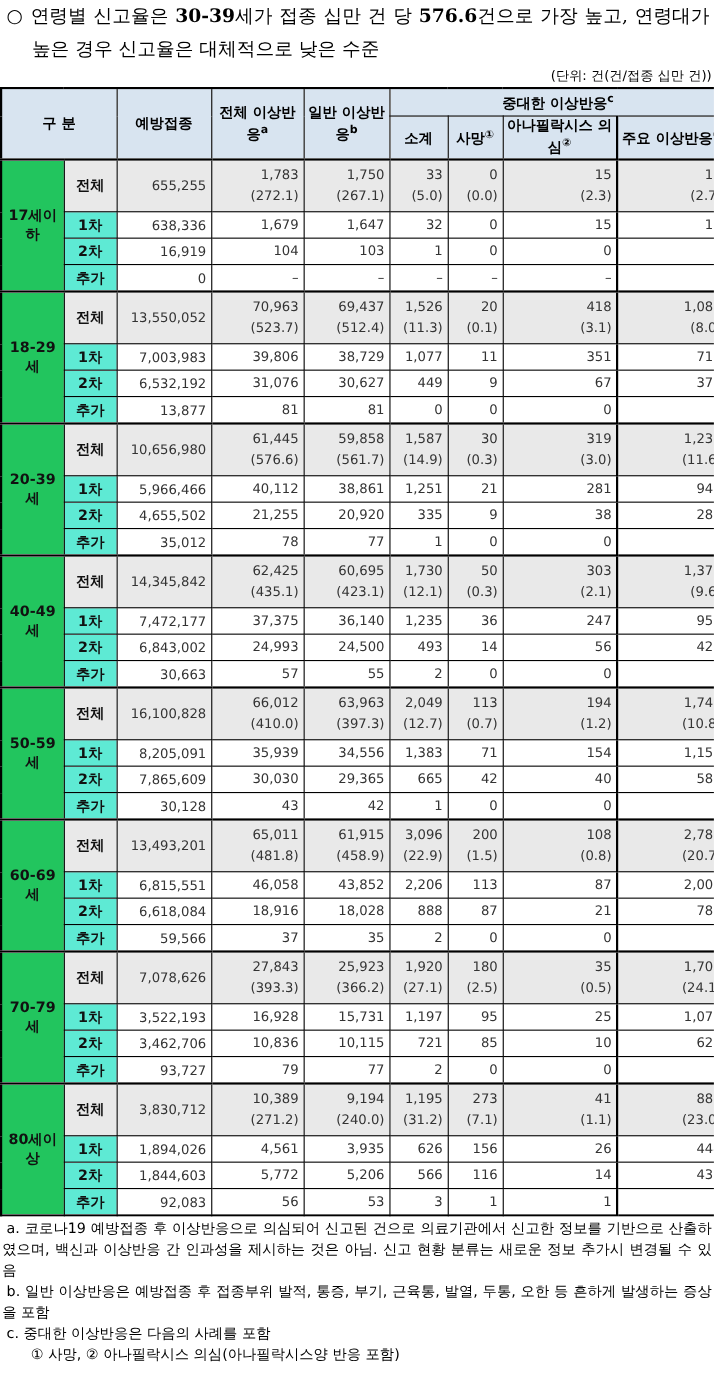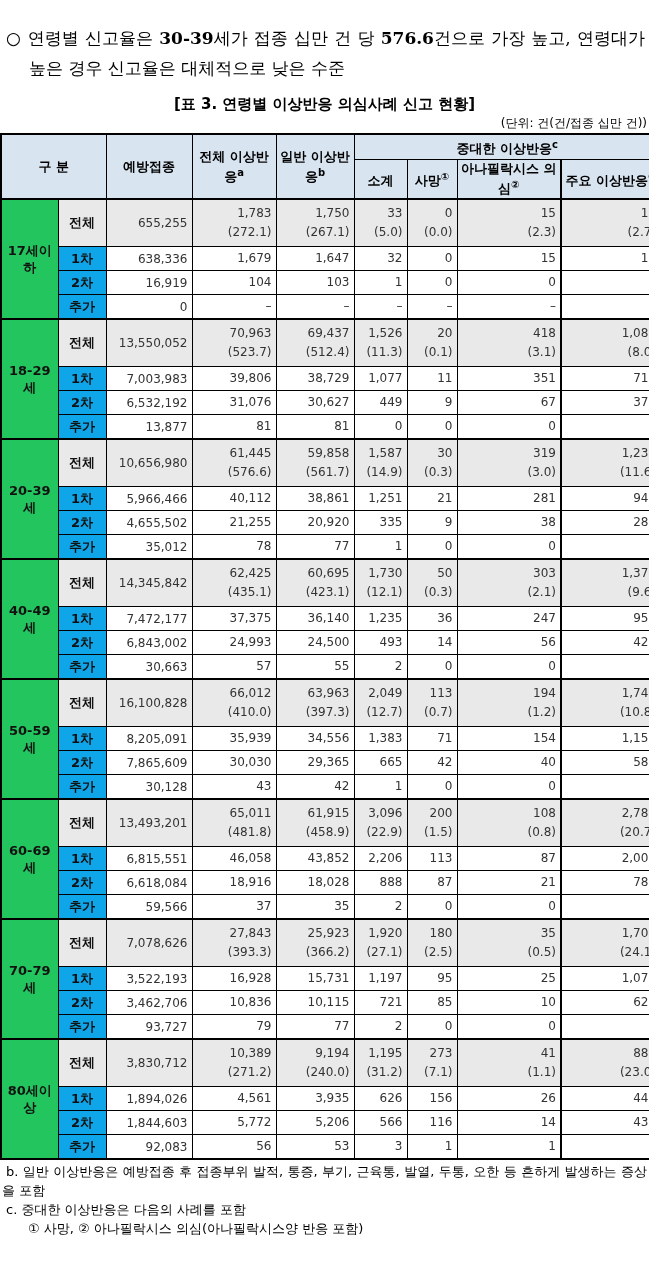--- a/index.html
+++ b/index.html
@@ -1,21 +1,21 @@
 <!DOCTYPE html>
 <html><head>
 <meta charset="utf-8">
 <style>
   html,body{margin:0;padding:0;background:#fff;}
   body{width:649px;color:#111;font-family:"DejaVu Sans",sans-serif;}
   .page{width:649px;overflow:hidden;}
 
   
   .intro{
-    margin:23px 4px 0 6px;
+    margin:0 4px 0 6px;
     font-family:"DejaVu Serif",serif;
     font-size:17px;line-height:30px;color:#000;
     text-align:justify;word-break:break-all;
     padding-left:23px;text-indent:-23px;
   }
   .intro .seg-bold{font-weight:bold;}
 
   
   .table-title{margin:12px 0 0;text-align:center;font-size:15px;font-weight:bold;color:#000;}
   .unit-note{text-align:right;font-size:12px;color:#000;margin:1px 2px 1px 0;}
@@ -28,21 +28,21 @@
     background:#d8e4f0;font-size:13px;font-weight:bold;color:#000;
     text-align:center;padding:1px 1px;line-height:16px;
   }
   thead tr.h1 th{height:22px;}
   thead tr.h2 th{height:34px;}
   thead sup{font-size:10px;}
   td{font-size:12px;padding:1px 4px;color:#333;}
   td.num{text-align:right;}
   td .val{line-height:19px;}
   td .rate{line-height:19px;}
-  td.dose{background:#0ea5e9;text-align:center;font-weight:bold;font-size:13px;color:#111;padding:1px 2px;}
+  td.dose{background:#5eead4;text-align:center;font-weight:bold;font-size:13px;color:#111;padding:1px 2px;}
   td.age{background:#fff;text-align:center;font-weight:bold;font-size:13px;color:#111;line-height:17px;padding:1px 2px;}
   tr.single td{height:21px;}
   tr.total-row td{height:44px;background:#e9e9e9;}
   tr.total-row td.age{background:#22c55e;}
   tr.group-start td{border-top:2px solid #000;}
   .col-major{border-left:2px solid #000;}
 
   
   .footnotes{margin-top:2px;}
   .fn{
@@ -51,21 +51,20 @@
   }
   .fn.fn-sub{text-indent:26px;}
 </style>
 </head>
 <body>
 
 <div class="page">
 
   <p class="intro"><span>○</span> <span>연령별 신고율은 </span><span class="seg-bold">30-39</span><span>세가 접종 십만 건 당 </span><span class="seg-bold">576.6</span><span>건으로 가장 높고, 연령대가 높은 경우 신고율은 대체적으로 낮은 수준</span></p>
 
-  <p class="table-title">[표 3. 연령별 이상반응 의심사례 신고 현황]</p>
   <p class="unit-note">(단위: 건(건/접종 십만 건))</p>
 
   <div class="table-clip">
     <table>
       <colgroup>
         <col style="width:57px">
           <col style="width:48px">
           <col style="width:86px">
         <col style="width:84px">
           <col style="width:78px">
@@ -848,18 +847,19 @@
             </td>
             <td class="num col-major">
               <div class="val">1</div>
             </td>
           </tr>
         </tbody>
     </table>
   </div>
 
   <div class="footnotes" id="footnotes">
+      <p class="fn">a. 코로나19 예방접종 후 이상반응으로 의심되어 신고된 건으로 의료기관에서 신고한 정보를 기반으로 산출하였으며, 백신과 이상반응 간 인과성을 제시하는 것은 아님. 신고 현황 분류는 새로운 정보 추가시 변경될 수 있음</p>
       <p class="fn">b. 일반 이상반응은 예방접종 후 접종부위 발적, 통증, 부기, 근육통, 발열, 두통, 오한 등 흔하게 발생하는 증상을 포함</p>
       <p class="fn">c. 중대한 이상반응은 다음의 사례를 포함</p>
       <p class="fn fn-sub">① 사망, ② 아나필락시스 의심(아나필락시스양 반응 포함)</p>
     </div>
 
 </div>
 
 </body></html>

